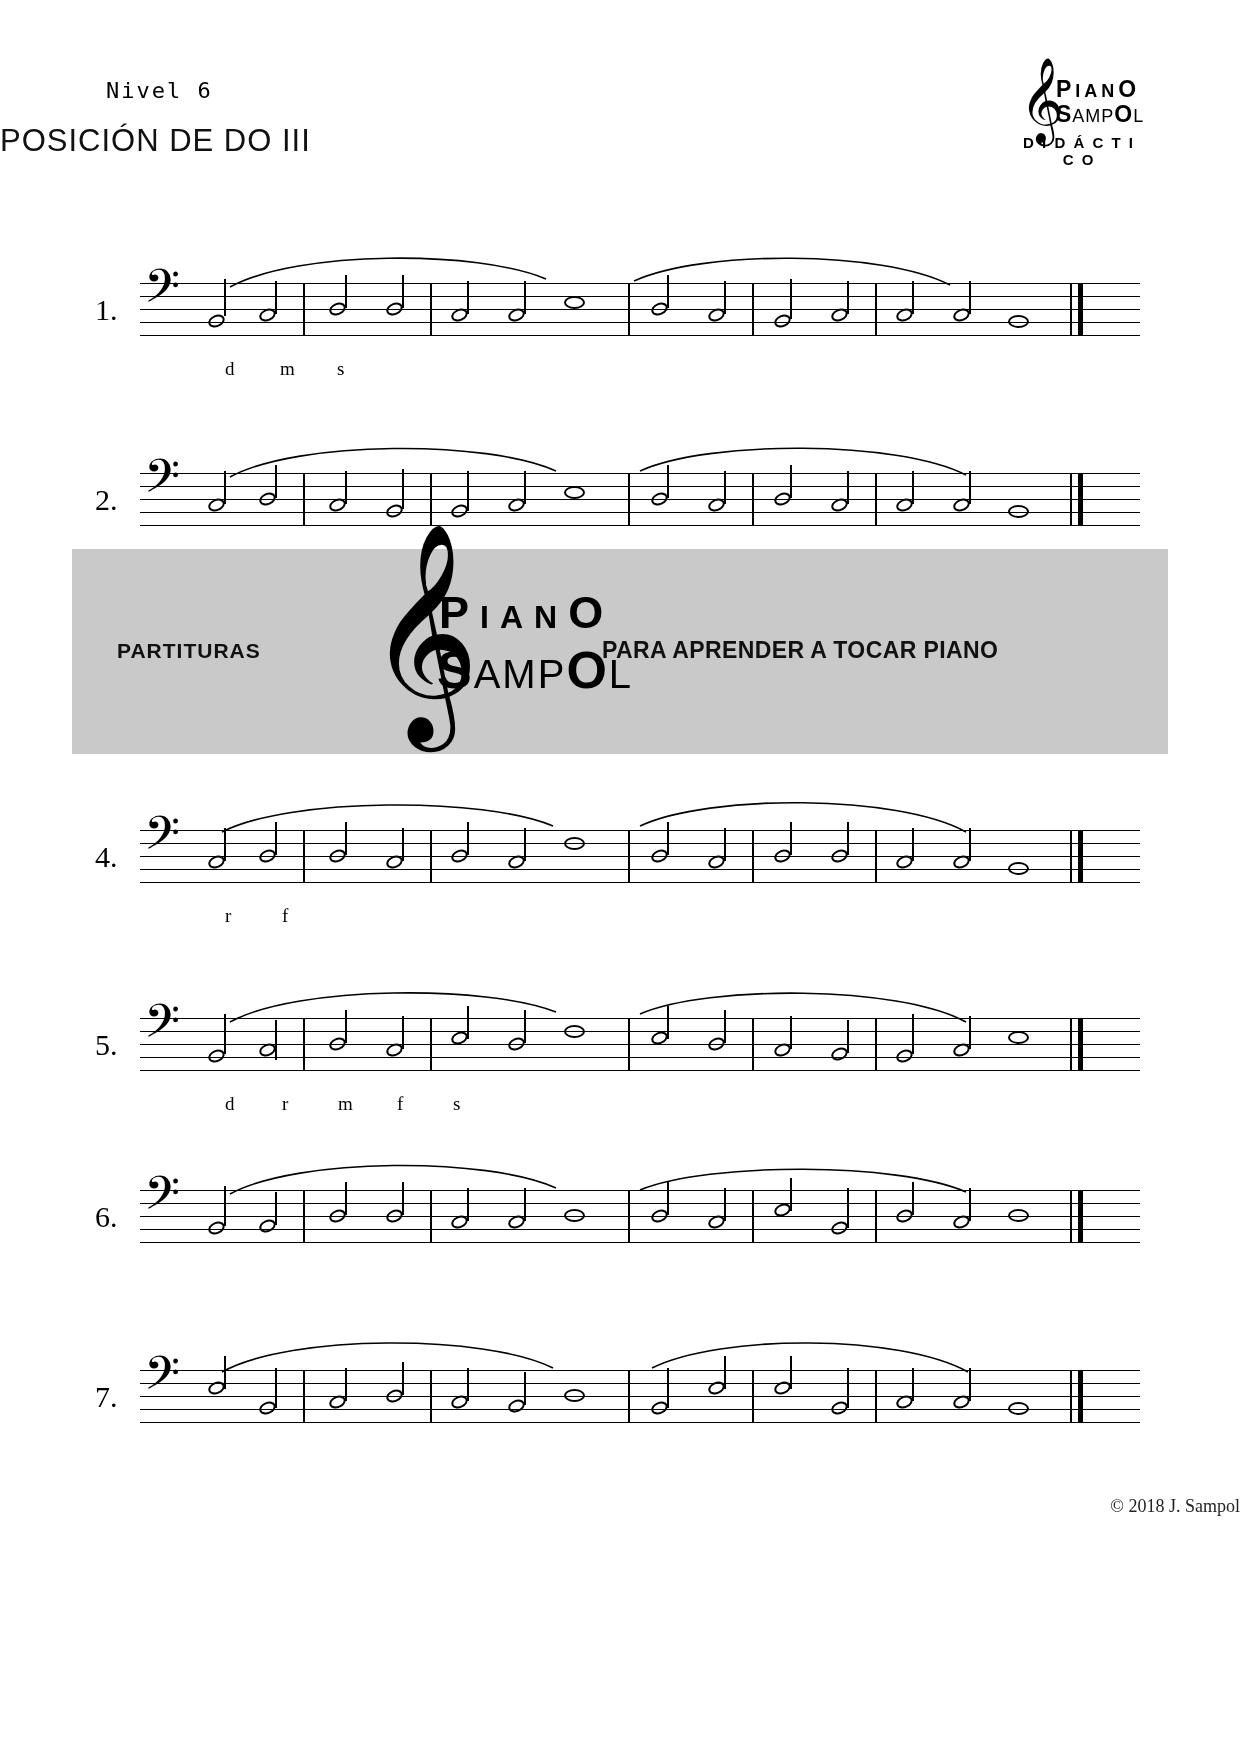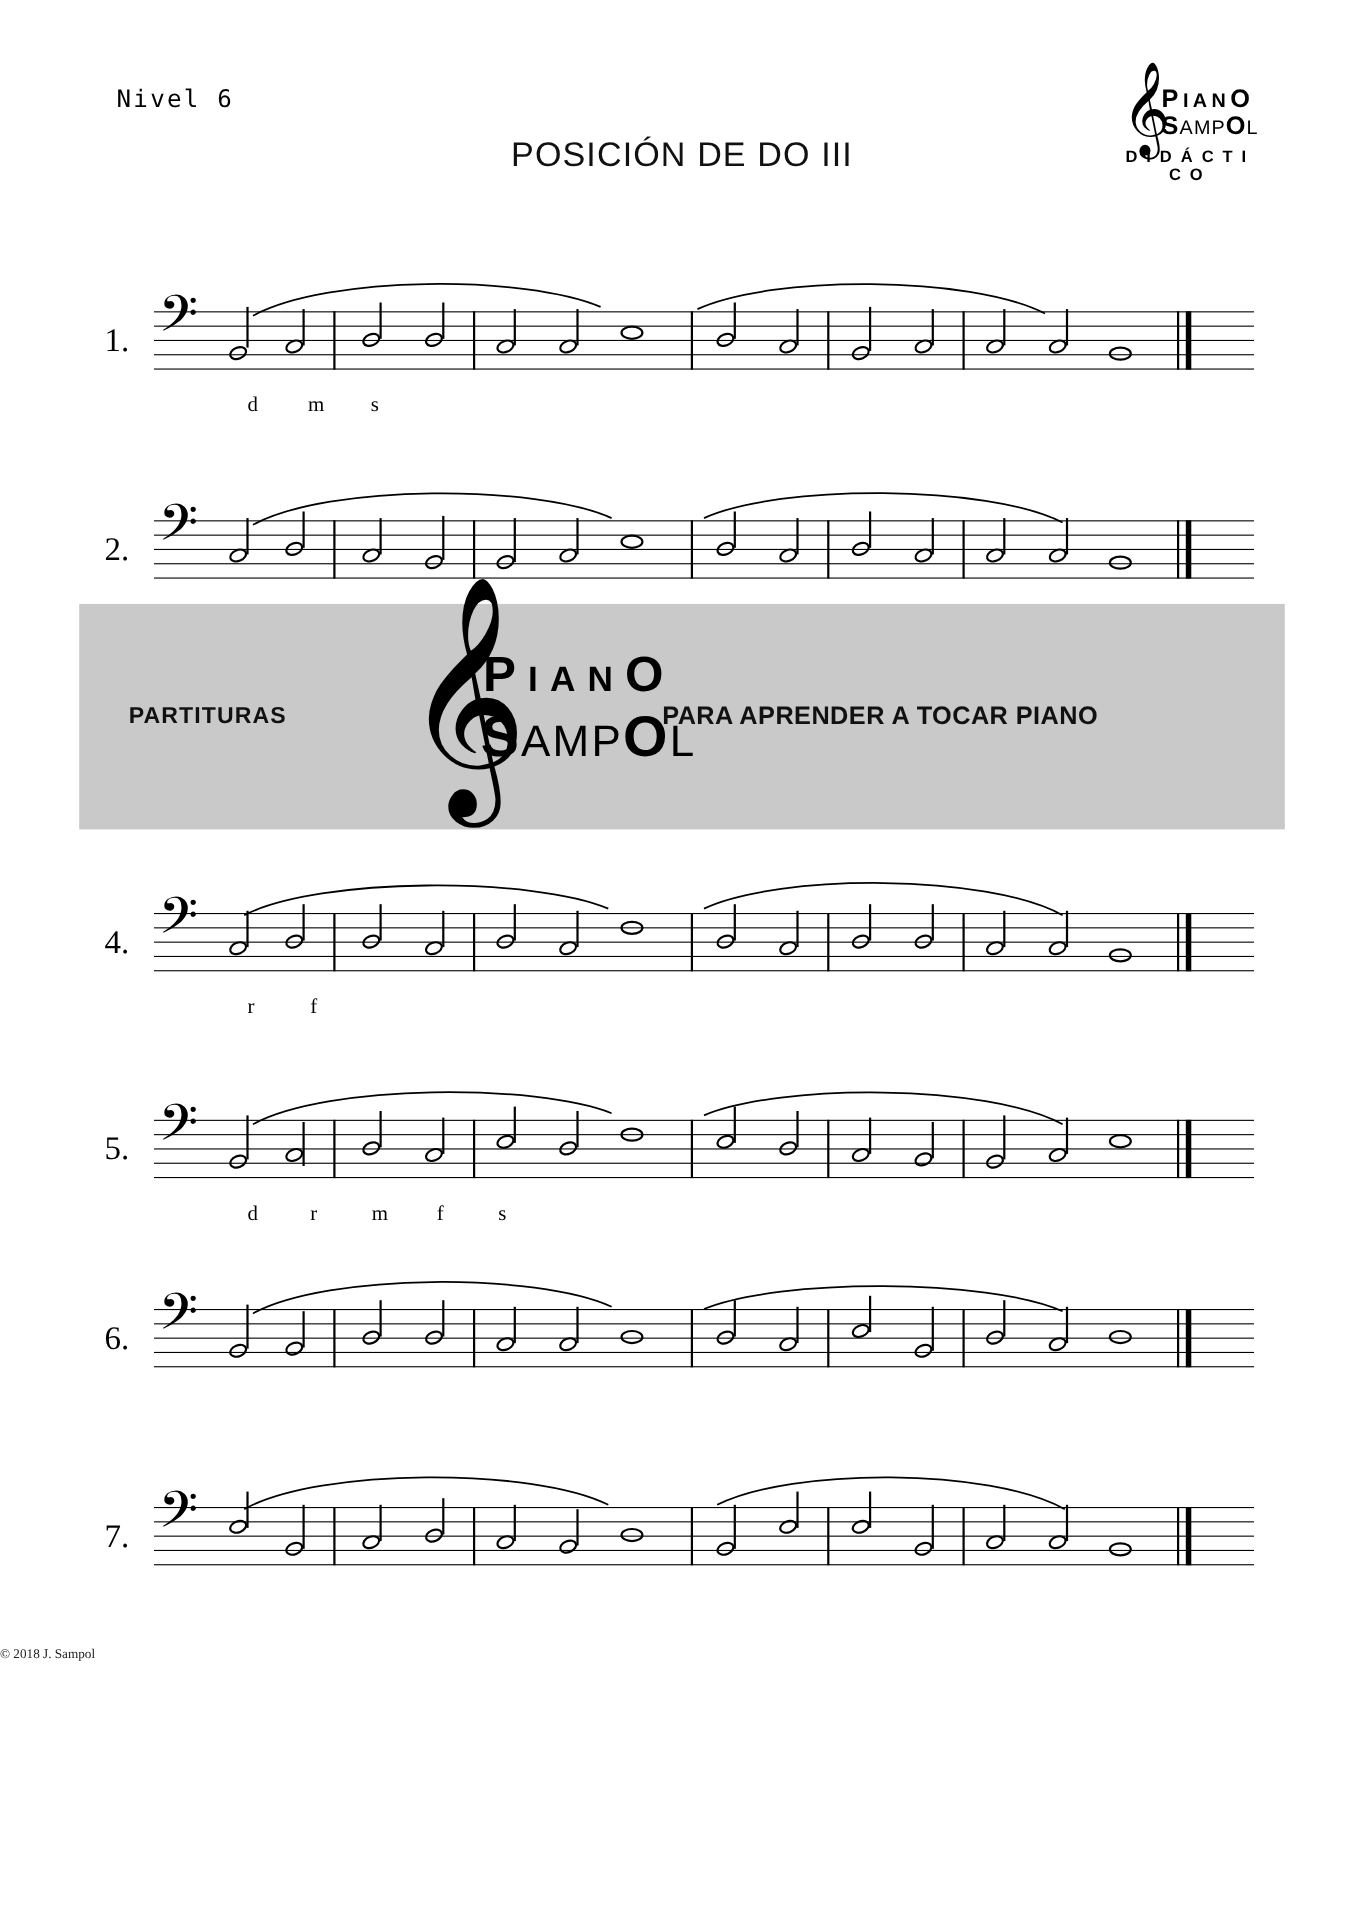--- a/index.html
+++ b/index.html
@@ -24,21 +24,21 @@
     font-family: "DejaVu Sans Mono", monospace;
     font-size: 22px;
     letter-spacing: 2px;
     color: #000;
   }
   .page-title {
     position: absolute;
     left: 0;
     top: 123px;
     width: 1240px;
-    text-align: center;
+    text-align: left;
     font-family: "Liberation Sans", sans-serif;
     font-size: 31px;
     letter-spacing: 1px;
     color: #111;
   }
 
   
   .logo-top {
     position: absolute;
     right: 96px;
@@ -253,23 +253,23 @@
     font-size: 52px;
     font-weight: bold;
   }
 
   
   .footer {
     position: absolute;
     left: 0;
     top: 1496px;
     width: 1240px;
-    text-align: left;
+    text-align: right;
     font-family: "Liberation Serif", serif;
-    font-size: 12px;
+    font-size: 18px;
     color: #222;
   }
 </style>
 </head>
 <body>
 
 <div class="level-label">Nivel  6</div>
 <div class="page-title">POSICIÓN DE DO III</div>
 
 <div class="logo-top">

